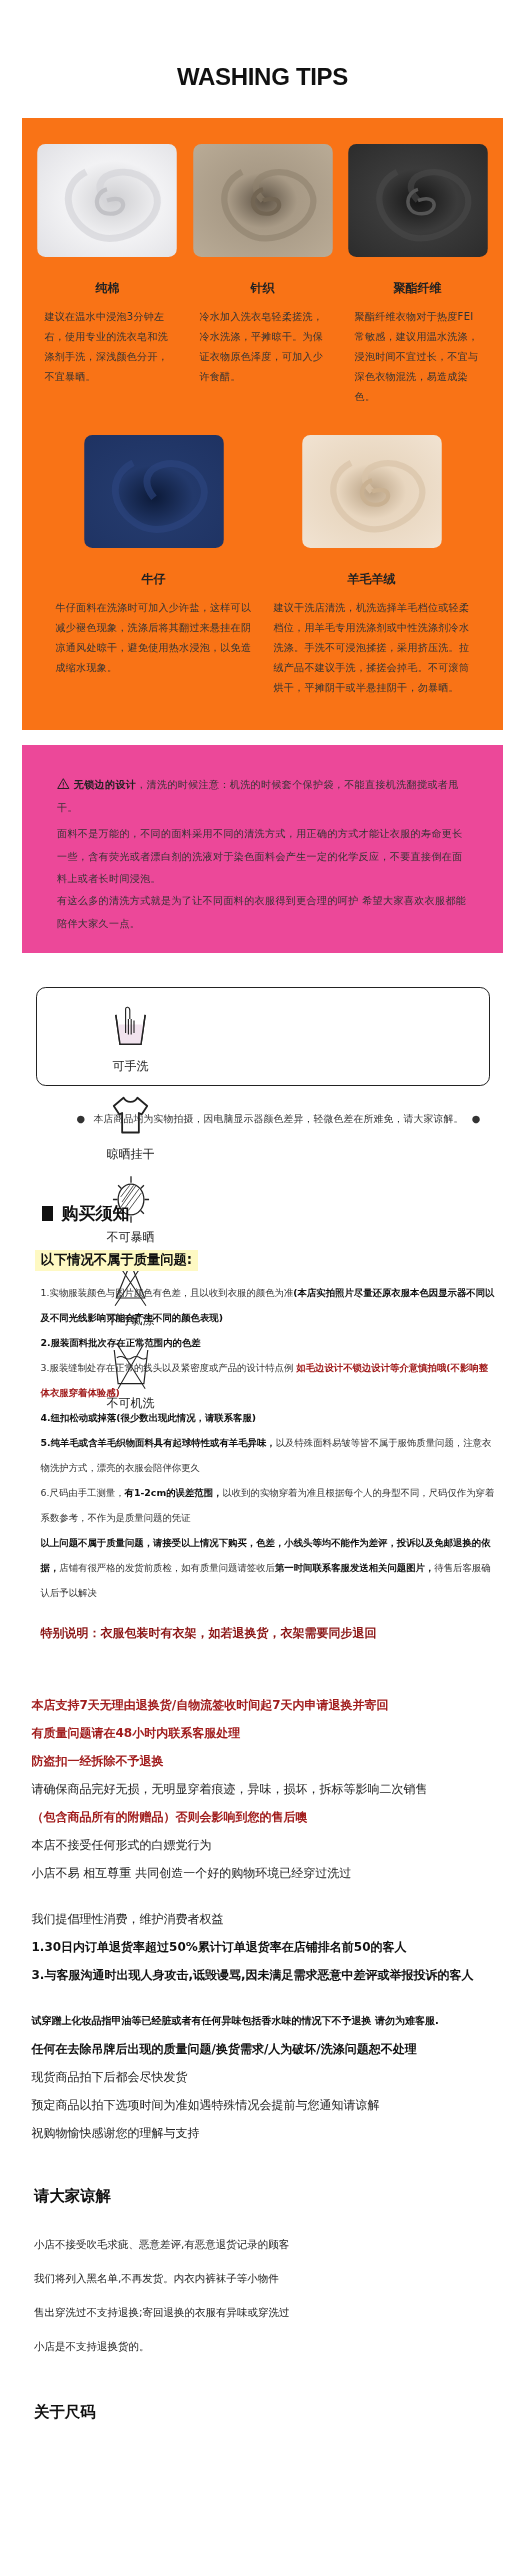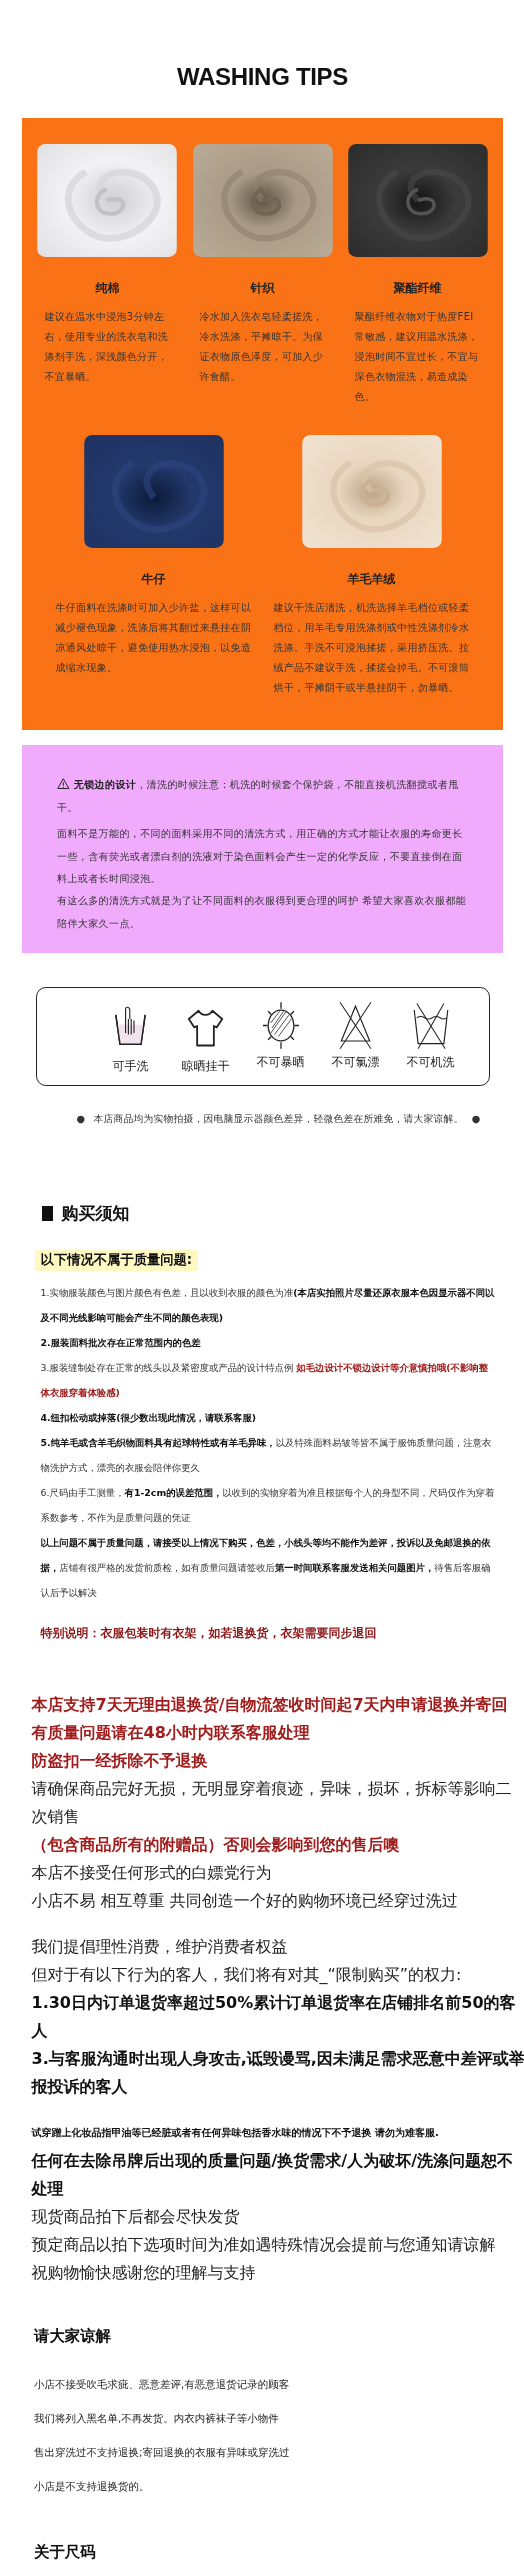--- a/index.html
+++ b/index.html
@@ -18,46 +18,46 @@
   .fabric { width: 140px; }
   .fabric-row.two .fabric { width: 140px; }
   .swatch { width: 140px; height: 113px; border-radius: 8.4px; overflow: hidden; position: relative; }
   .swatch svg { display: block; }
   .fabric-name { text-align: center; font-size: 12px; font-weight: bold; margin-top: 23px; color: #222; }
   .fabric-desc { font-size: 10px; line-height: 20px; color: #333; margin: 9.8px 7px 0 7px; letter-spacing: 0.3px; }
   .fabric-row.two .fabric-desc { width: 196px; margin-left: -28px; }
   .fabric-row.two .fabric:last-child .fabric-desc { margin-left: -28px; }
 
   
-  .notice { margin: 15.4px 22px 0 22px; background: #f0abfc; padding: 29px 35px 18px 35px; font-size: 10px; color: #333; }
+  .notice { margin: 15.4px 22px 0 22px; background: #ec4899; padding: 29px 35px 18px 35px; font-size: 10px; color: #333; }
   .notice p { margin: 0; line-height: 22.4px; letter-spacing: 0.4px; }
   .notice .n1 { margin-bottom: 4.2px; }
   .notice .bold { font-weight: bold; color: #222; }
 
   
-  .care-box { margin: 34px 35px 0 36px; height: 99px; border: 1.4px solid #222; border-radius: 9.8px; display: flex; padding-left: 56px; gap: 0; box-sizing: border-box; }
+  .care-box { margin: 34px 35px 0 36px; height: 99px; border: 1.4px solid #222; border-radius: 9.8px; display: flex; padding-left: 56px; gap: 0; box-sizing: border-box; flex-direction: column; }
   .care-item { width: 75px; display: flex; flex-direction: column; align-items: center; padding-top: 17px; }
   .care-item svg { height: 49px; }
   .care-label { font-size: 12px; color: #222; margin-top: 4.2px; }
   .disclaimer { margin-top: 26.6px; text-align: center; font-size: 9.8px; color: #333; letter-spacing: 0.2px; padding-left: 32px; }
   .disclaimer .dot { font-size: 9.8px; margin: 0 8.4px; }
 
   
   .sec { padding-left: 35px; padding-right: 28px; }
   .buy-title { margin-top: 76px; display: flex; align-items: center; font-size: 17px; font-weight: bold; color: #111; padding-left: 7px; }
   .buy-title .sq { width: 11.2px; height: 15.4px; background: #111; margin-right: 8.4px; display: inline-block; }
   .hl { margin-top: 25px; display: inline-block; background: #fef9c3; padding: 1.4px 5.6px; font-size: 13.3px; font-weight: bold; color: #111; }
   .item { font-size: 9.4px; line-height: 25px; color: #333; }
   .item b { color: #111; }
   .red { color: #a11d1d; font-weight: bold; }
   .items { margin-top: 9.8px; padding-left: 5.6px; }
   .special { margin-top: 19.6px; padding-left: 5.6px; font-size: 12px; font-weight: bold; color: #8b1616; }
 
   .policy { margin-top: 49px; padding-left: 31.5px; }
-  .policy .line { font-size: 16px; line-height: 28px; color: #222; }
+  .policy .line { font-size: 12px; line-height: 28px; color: #222; }
   .policy .line.red { color: #a11d1d; font-weight: bold; }
   .policy .line.bold { font-weight: bold; color: #111; }
   .gap { height: 18px; }
 
   .subsec { padding-left: 34px; }
   .subsec h2 { font-size: 15.4px; font-weight: bold; color: #111; margin: 0; }
   .subsec .lines { margin-top: 19.6px; }
   .subsec .ln { font-size: 10.5px; line-height: 34px; color: #222; }
 </style>
 </head>
@@ -244,21 +244,20 @@
   <div class="policy">
     <div class="line red">本店支持7天无理由退换货/自物流签收时间起7天内申请退换并寄回</div>
     <div class="line red">有质量问题请在48小时内联系客服处理</div>
     <div class="line red">防盗扣一经拆除不予退换</div>
     <div class="line">请确保商品完好无损，无明显穿着痕迹，异味，损坏，拆标等影响二次销售</div>
     <div class="line red">（包含商品所有的附赠品）否则会影响到您的售后噢</div>
     <div class="line">本店不接受任何形式的白嫖党行为</div>
     <div class="line">小店不易 相互尊重 共同创造一个好的购物环境已经穿过洗过</div>
     <div class="gap"></div>
     <div class="line">我们提倡理性消费，维护消费者权益</div>
-    <div class="line">但对于有以下行为的客人，我们将有对其_“限制购买”的权力:</div>
     <div class="line bold">1.30日内订单退货率超过50%累计订单退货率在店铺排名前50的客人</div>
     <div class="line bold">3.与客服沟通时出现人身攻击,诋毁谩骂,因未满足需求恶意中差评或举报投诉的客人</div>
     <div class="gap"></div>
     <div class="line bold" style="font-size:10px">试穿蹭上化妆品指甲油等已经脏或者有任何异味包括香水味的情况下不予退换 请勿为难客服.</div>
     <div class="line bold">任何在去除吊牌后出现的质量问题/换货需求/人为破坏/洗涤问题恕不处理</div>
     <div class="line">现货商品拍下后都会尽快发货</div>
     <div class="line">预定商品以拍下选项时间为准如遇特殊情况会提前与您通知请谅解</div>
     <div class="line">祝购物愉快感谢您的理解与支持</div>
   </div>
 

